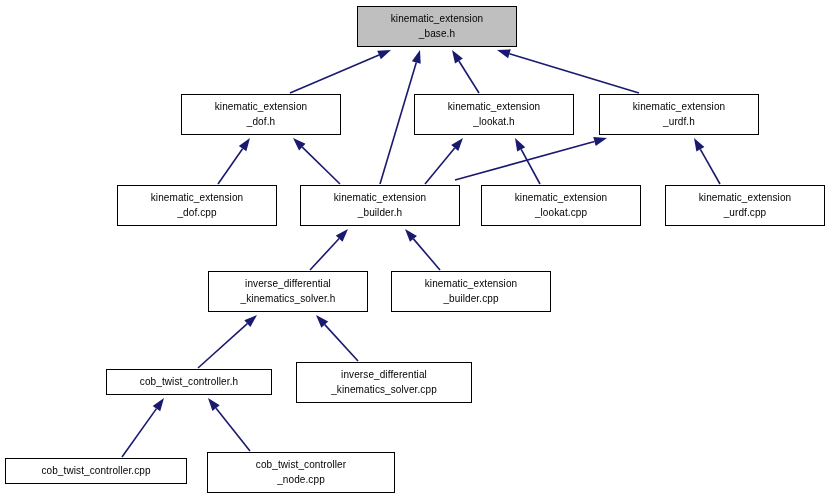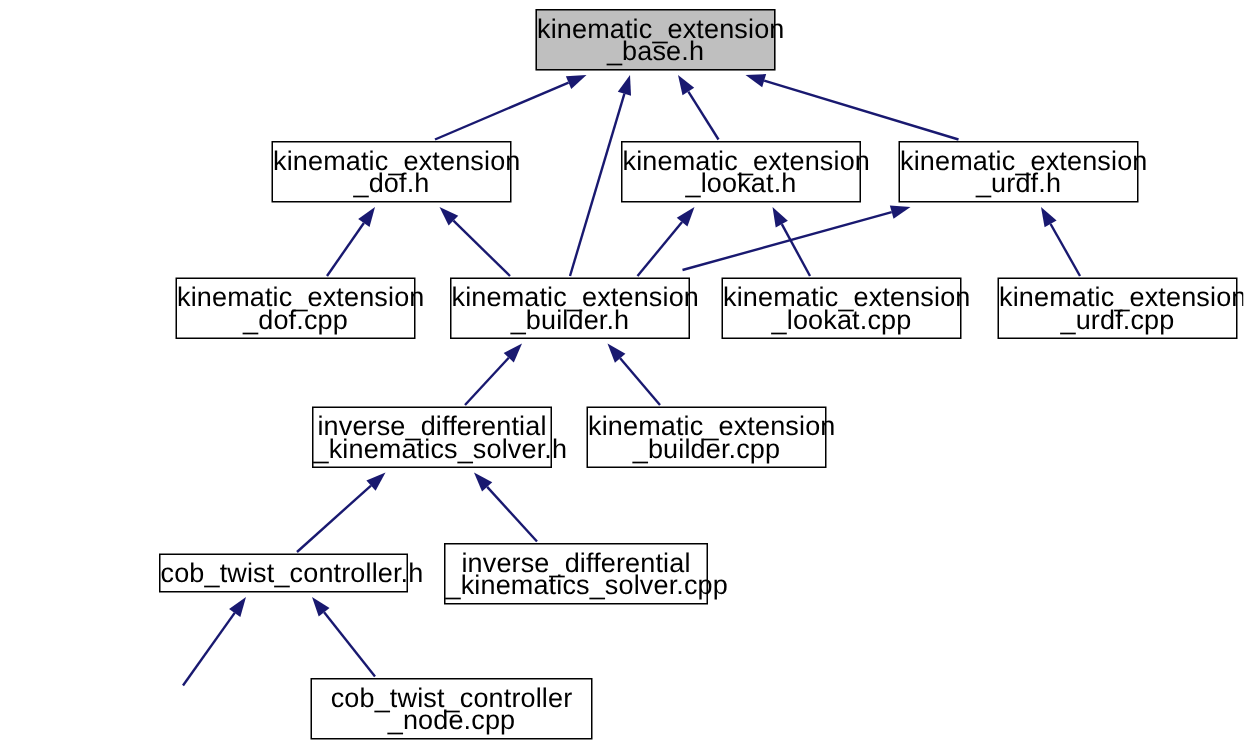--- a/index.html
+++ b/index.html
@@ -28,21 +28,21 @@
   .node {
     position: absolute;
     box-sizing: border-box;
     border: 1px solid #000000;
     background: #ffffff;
     color: #000000;
     display: flex;
     align-items: center;
     justify-content: center;
     text-align: center;
-    font-size: 18px;
+    font-size: 10px;
     line-height: 14.6px;
     letter-spacing: 0.1px;
     white-space: pre-line;
     z-index: 2;
   }
   .node.root {
     background: #bfbfbf;
     border-color: #000000;
   }
   .node-label {
@@ -137,15 +137,16 @@
 _lookat.cpp</span></div>
     <div class="node" style="left: 665px; top: 185px; width: 160px; height: 41px;"><span class="node-label">kinematic_extension
 _urdf.cpp</span></div>
     <div class="node" style="left: 208px; top: 271px; width: 160px; height: 41px;"><span class="node-label">inverse_differential
 _kinematics_solver.h</span></div>
     <div class="node" style="left: 391px; top: 271px; width: 160px; height: 41px;"><span class="node-label">kinematic_extension
 _builder.cpp</span></div>
     <div class="node" style="left: 106px; top: 369px; width: 166px; height: 26px;"><span class="node-label">cob_twist_controller.h</span></div>
     <div class="node" style="left: 296px; top: 362px; width: 176px; height: 41px;"><span class="node-label">inverse_differential
 _kinematics_solver.cpp</span></div>
+    <div class="node" style="left: 5px; top: 458px; width: 182px; height: 26px;"><span class="node-label">cob_twist_controller.cpp</span></div>
     <div class="node" style="left: 207px; top: 452px; width: 188px; height: 41px;"><span class="node-label">cob_twist_controller
 _node.cpp</span></div>
   </div>
 
 </body></html>

